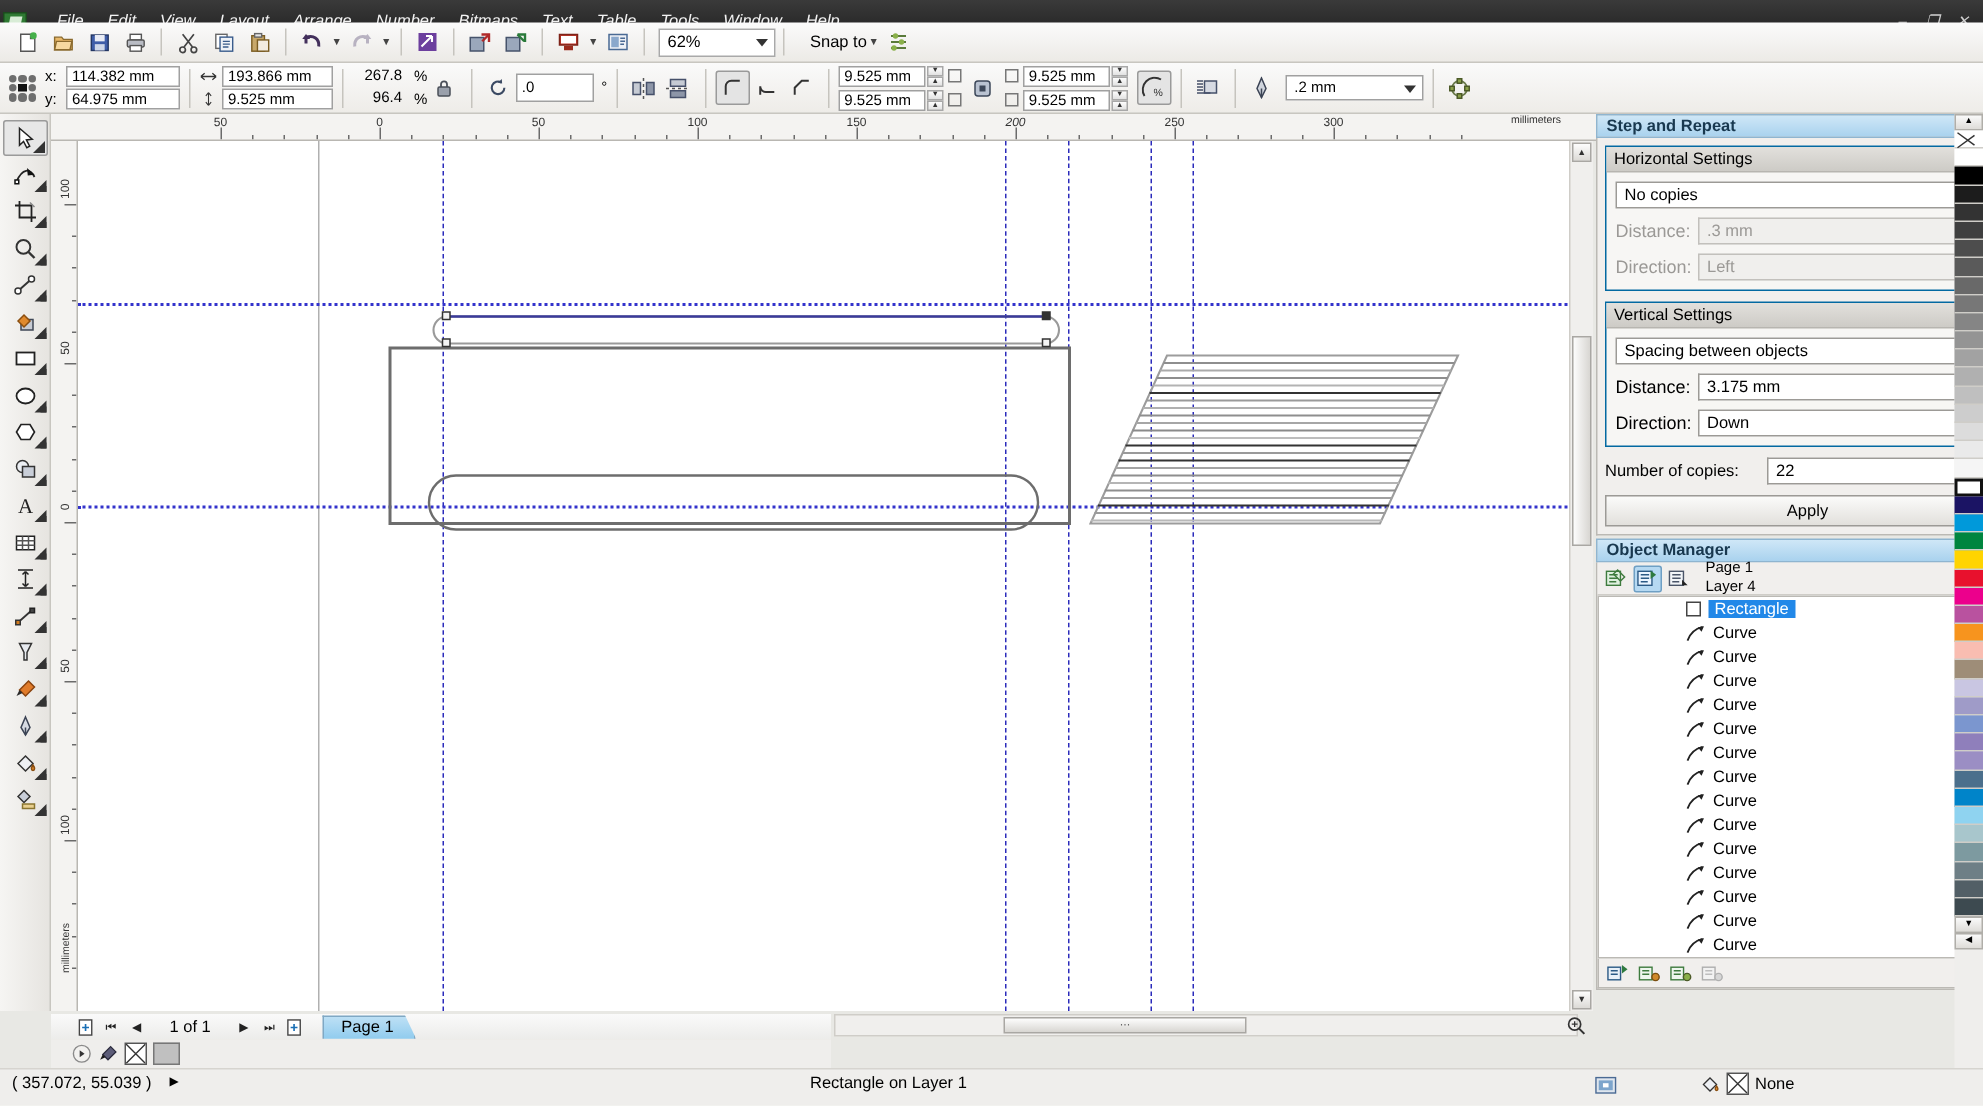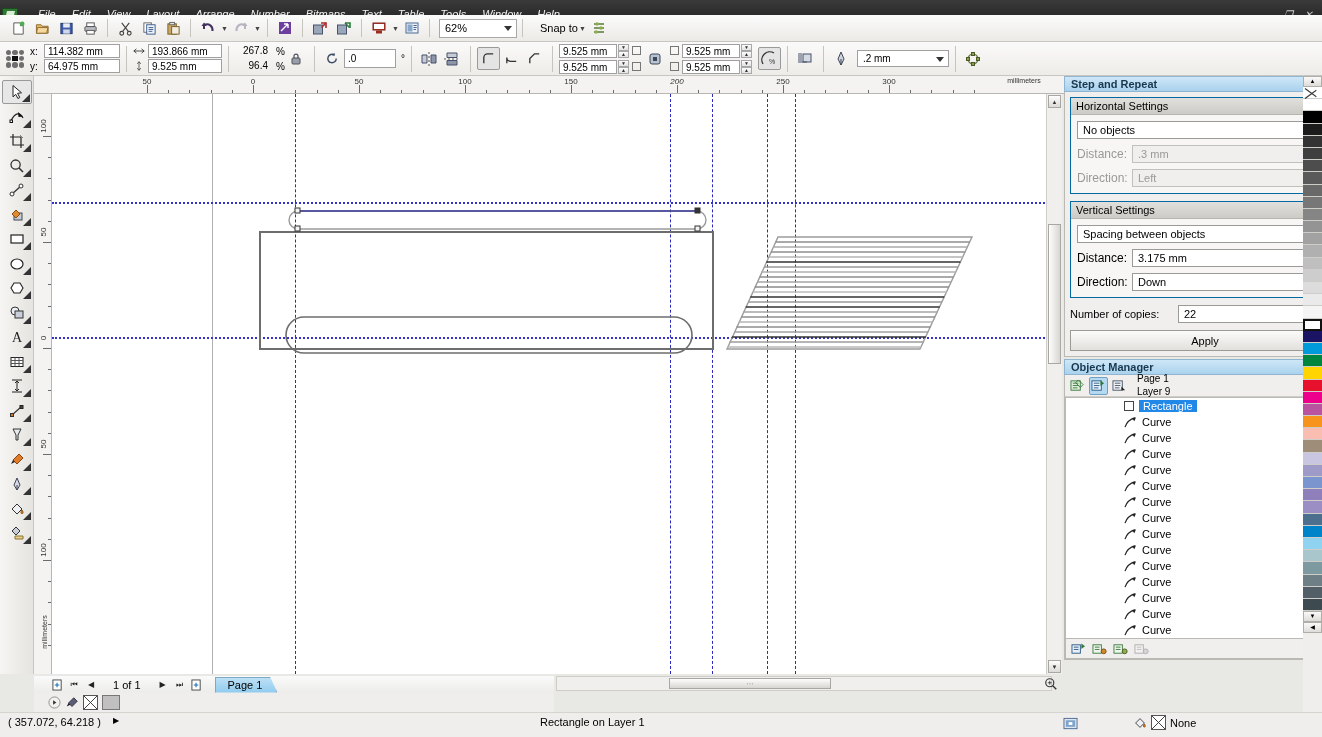--- a/index.html
+++ b/index.html
@@ -956,21 +956,21 @@
   </div>
   <div class="docker-body">
 
     <div class="group">
       <div class="group-hd">
         <span>Horizontal Settings</span>
         <span class="chev">⌃</span>
       </div>
       <div class="group-in">
         <div class="combo">
-          <span>No objects</span>
+          <span>No copies</span>
           <span class="ddarrow"></span>
         </div>
         <div class="frow">
           <label class="dim">Distance:</label>
           <span class="spinwrap">
             <span class="spinbox dim">.3 mm</span>
             <span class="spinctl">
                 <span>▲</span>
                 <span>▼</span>
               </span>
@@ -1053,21 +1053,21 @@
       </div>
       <div class="omicon">
         <svg width="15" height="14" viewBox="0 0 16 15">
             <rect x="1" y="2" width="10" height="10" fill="#f2f5f8" stroke="#4a5568"></rect>
             <path d="M3 4.5h6M3 7h6M3 9.5h5" stroke="#4a5568"></path>
             <path d="M10 8l4 4h-4z" fill="#222"></path>
           </svg>
       </div>
       <div id="om-pagelayer">
         <div>Page 1</div>
-        <div style="margin-top:3px">Layer 9</div>
+        <div style="margin-top:3px">Layer 4</div>
       </div>
       <div id="om-expand">▶</div>
     </div>
     <div id="om-list">
       <div class="omrow">
         <span class="sq"></span>
         <span class="objname sel">Rectangle</span>
       </div>
       <div class="omrow">
         <span class="objicon">
@@ -1286,21 +1286,21 @@
     <div class="sw" style="background: rgb(168, 198, 204);"></div>
     <div class="sw" style="background: rgb(125, 154, 160);"></div>
     <div class="sw" style="background: rgb(110, 127, 134);"></div>
     <div class="sw" style="background: rgb(82, 95, 102);"></div>
     <div class="sw" style="background: rgb(61, 74, 80);"></div>
     <div class="pal-arrow">▼</div>
     <div class="pal-arrow">◀</div>
   </div>
 
 <div id="statusbar">
-  <span id="coords">( 357.072, 64.218 )</span>
+  <span id="coords">( 357.072, 55.039 )</span>
   <span style="position:absolute;left:113px;top:3px;font-size:8px">▶</span>
   <span id="statusobj">Rectangle on Layer 1</span>
   <span id="statusfill">
     <span>
       <svg width="14" height="14" viewBox="0 0 16 16">
           <path d="M3 8l5-5 5 5-5 5z" fill="#eef0f4" stroke="#333"></path>
           <path d="M13 9c1.4 1.8 1.4 3.6 0 3.6S11.6 10.8 13 9z" fill="#e08a2e" stroke="#8a4e10"></path>
         </svg>
     </span>
     <span style="width:15px;height:15px;border:1px solid #555;background:#fff;position:relative;display:inline-block">

